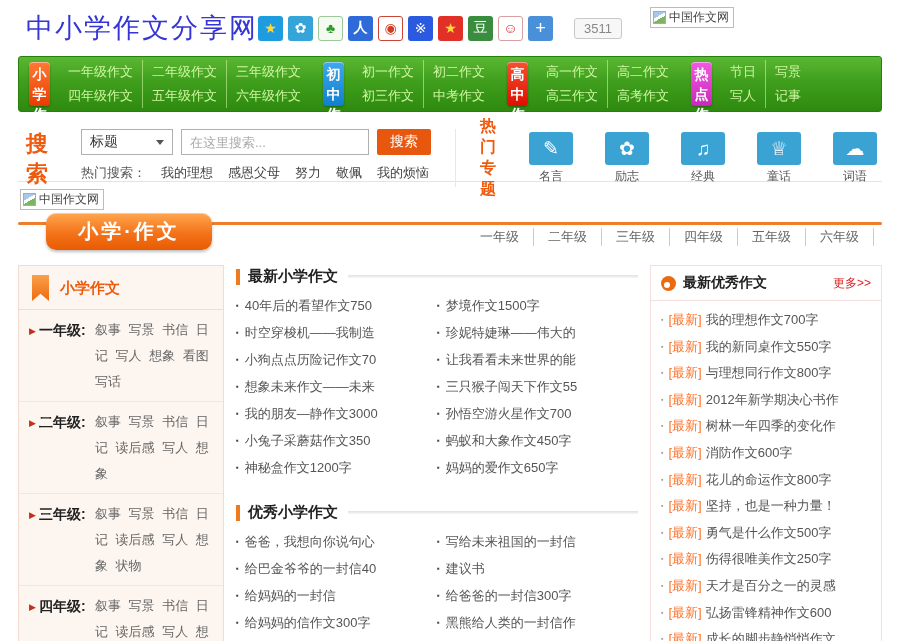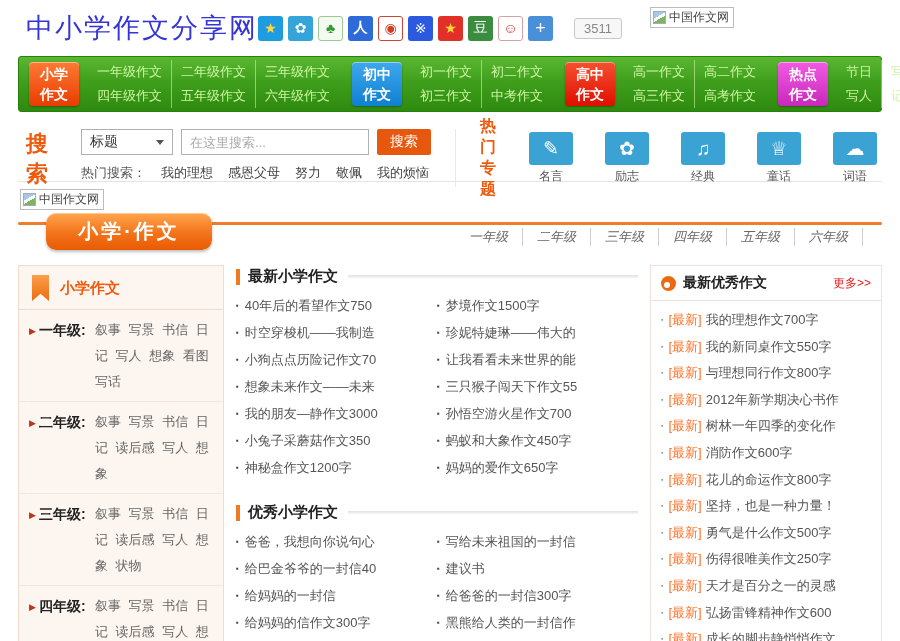--- a/index.html
+++ b/index.html
@@ -21,21 +21,21 @@
     font-size:12px; color:#444; white-space:nowrap; }
   .img-placeholder .broken { width:13px; height:13px; border:1px solid #aaa;
     background:linear-gradient(150deg,#a8c8ea 38%,#ffffff 38% 58%,#7cb465 58%); }
   .header .img-placeholder { margin-left:28px; align-self:flex-start; margin-top:7px; }
 
   
   .green-nav { display:flex; align-items:center; gap:13px; height:56px; padding:0 10px;
     background:linear-gradient(180deg,#5ab732 0%,#3f9f1d 45%,#2e8a0f 100%);
     border:1px solid #27800b; border-radius:3px; }
   .nav-group { display:flex; align-items:center; gap:9px; }
-  .nav-badge { width:50px; height:44px; border-radius:4px; color:#fff; font-weight:bold;
+  .nav-badge { width:21px; height:44px; border-radius:4px; color:#fff; font-weight:bold;
     font-size:14px; line-height:20px; text-align:center; padding-top:2px; cursor:pointer;
     box-shadow:inset 0 1px 0 rgba(255,255,255,.45), 0 1px 2px rgba(0,0,0,.3); }
   .nav-links { display:flex; flex-direction:column; }
   .nav-row { display:flex; list-style:none; line-height:24px; }
   .nav-row li { font-size:13px; color:#cdf6a0; padding:0 9px; cursor:pointer;
     border-right:1px solid rgba(215,250,170,.55); white-space:nowrap; }
   .nav-row li:last-child { border-right:none; }
 
   
   .search-band { display:flex; align-items:flex-start; padding:11px 0 0 8px; height:64px;
@@ -71,21 +71,21 @@
 
   
   .banner { position:relative; height:42px; margin-top:3px; }
   .banner-line { position:absolute; top:9px; left:0; right:0; height:3px;
     background:#ef7d2b; border-radius:2px; }
   .banner-tab { position:absolute; left:28px; top:0; width:166px; height:37px;
     background:linear-gradient(180deg,#ffa64e 0%,#f3731a 55%,#e95b02 100%);
     border-radius:10px; color:#fff; font-size:20px; font-weight:bold; text-align:center;
     line-height:37px; letter-spacing:3px; cursor:pointer;
     box-shadow:0 2px 3px rgba(0,0,0,.25), inset 0 1px 0 rgba(255,255,255,.4); }
-  .banner-grades { position:absolute; right:19px; top:15px; display:flex; list-style:none;font-style:italic; }
+  .banner-grades { position:absolute; right:8px; top:15px; display:flex; list-style:none; }
   .banner-grades li { font-size:13px; color:#666; padding:0 14px; cursor:pointer;
     border-right:1px solid #ccc; }
 
   
   .main { display:flex; gap:12px; margin-top:10px; align-items:flex-start; }
 
   .sidebar { width:206px; flex-shrink:0; border:1px solid #f3dccd; background:#fdf6f0; }
   .sidebar-head { display:flex; align-items:center; gap:11px; padding:9px 13px 8px;
     border-bottom:1px solid #f3dccd; }
   .ribbon { width:17px; height:26px; background:linear-gradient(180deg,#f9a04a,#ee6a10);

